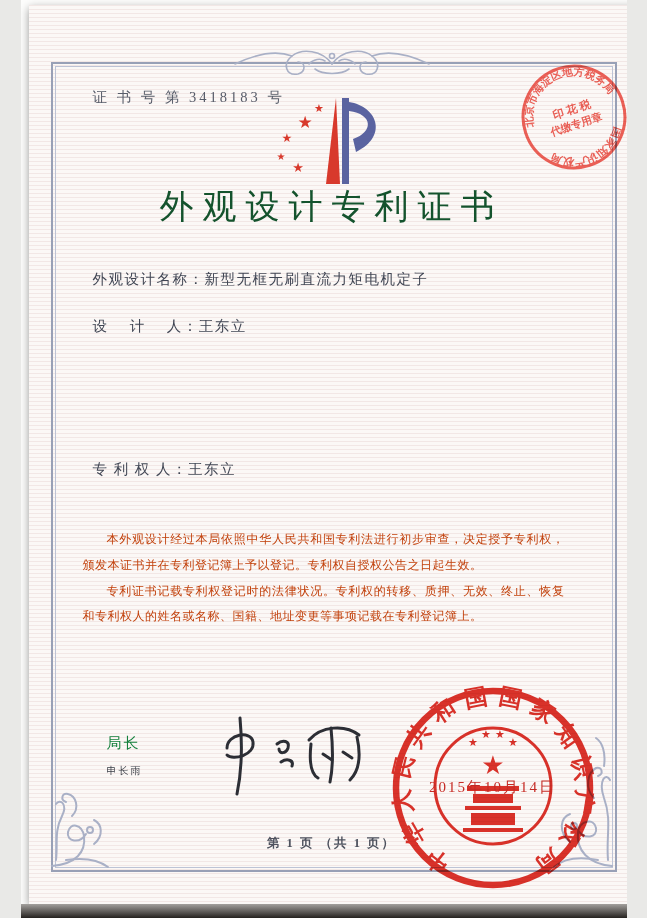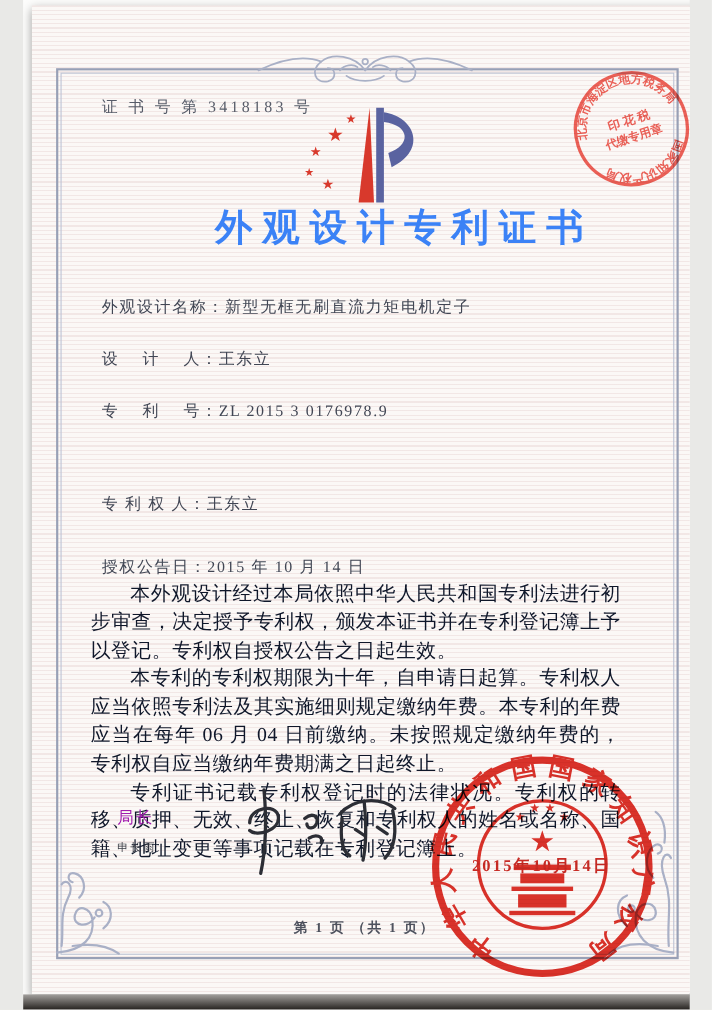--- a/index.html
+++ b/index.html
@@ -10,36 +10,36 @@
   .paper::after{content:"";position:absolute;inset:0;pointer-events:none;
          background:repeating-linear-gradient(180deg,rgba(205,163,163,.20) 0 1px,rgba(255,255,255,0) 1px 4px);}
   .frame{position:absolute;left:30px;top:62px;width:562px;height:806px;border:2px solid #98a0b6;}
   .frame::before{content:"";position:absolute;inset:2px;border:1px solid #bdc3d5;}
   .lace{position:absolute;left:204px;top:42px;width:214px;height:44px;color:#a9b0c6;}
   .cert-no{position:absolute;left:72px;top:88px;font-size:14.5px;letter-spacing:3px;color:#575c69;}
   .tax-stamp{position:absolute;left:494px;top:58px;width:118px;height:118px;transform:rotate(-18deg);
          mix-blend-mode:multiply;opacity:.92;}
   .logo{position:absolute;left:250px;top:94px;width:140px;height:94px;}
   .doc-title{position:absolute;left:30px;top:184px;width:562px;text-align:center;font-size:34px;
-         font-weight:700;letter-spacing:9px;color:#3b82f6;padding-left:36px;}
+         font-weight:400;letter-spacing:9px;color:#14532d;}
   .field{position:absolute;left:72px;font-size:14.5px;color:#414654;letter-spacing:1.5px;white-space:nowrap;}
-  .f0{top:270px}.f1{top:317px}.f2{top:364px}.f3{top:412px}.f4{top:449px}.f5{top:506px}
-  .paras{position:absolute;left:62px;top:527px;width:482px;font-size:18px;line-height:25.8px;
-         color:#0f172a;text-align:justify;letter-spacing:.5px;}
+  .f0{top:270px}.f1{top:317px}.f2{top:364px}.f3{top:412px}.f4{top:460px}.f5{top:506px}
+  .paras{position:absolute;left:62px;top:527px;width:482px;font-size:12px;line-height:25.8px;
+         color:#c2410c;text-align:justify;letter-spacing:.5px;}
   .paras p{margin:0;text-indent:2em;}
-  .sig-title{position:absolute;left:86px;top:734px;font-size:15px;color:#a21caf;letter-spacing:2px;
+  .sig-title{position:absolute;left:86px;top:734px;font-size:15px;color:#15803d;letter-spacing:2px;
          font-family:Liberation Serif, serif;text-align:center;}
   .sig-name{position:absolute;left:86px;top:764px;font-size:10px;color:#393c45;letter-spacing:2px;
          font-family:Liberation Mono, monospace;}
   .sig-hand{position:absolute;left:176px;top:708px;width:184px;height:98px;}
   .corner{position:absolute;color:#a9b0c6;}
   .corner-bl{left:24px;top:772px;width:102px;height:100px;}
   .corner-br{left:496px;top:736px;width:102px;height:136px;transform:scaleX(-1);}
   .seal-wrap{position:absolute;left:366px;top:682px;width:212px;height:212px;mix-blend-mode:multiply;opacity:.96;}
-  .seal-date{position:absolute;left:0;top:96px;width:212px;text-align:center;font-size:15px;font-weight:700;
+  .seal-date{position:absolute;left:0;top:96px;width:212px;text-align:center;font-size:15px;font-weight:400;
          color:#c9231d;letter-spacing:2px;}
   .footer{position:absolute;left:30px;top:835px;width:562px;text-align:center;font-size:12.5px;
          color:#4e525e;letter-spacing:2px;font-weight:bold;}
   .edge-bottom{position:absolute;left:0;top:904px;width:647px;height:14px;
          background:linear-gradient(180deg,#a3a09d,#25221f);}
   .edge-right{position:absolute;left:641px;top:0;width:6px;height:918px;
          background:linear-gradient(90deg,#eceae8,#c7c4c1);}
   svg{display:block;width:100%;height:100%;}
 </style>
 </head>
@@ -99,33 +99,26 @@
   </div>
 
   <div class="doc-title">外观设计专利证书</div>
 
   <div class="field f1">
     <span>设　 计　 人：</span><span>王东立</span>
   </div>
   <div class="field f0">
     <span>外观设计名称：</span><span>新型无框无刷直流力矩电机定子</span>
   </div>
-  <div class="field f2">
-    <span>专　 利　 号：</span><span>ZL 2015 3 0176978.9</span>
-  </div>
   <div class="field f4">
     <span>专 利 权 人：</span><span>王东立</span>
-  </div>
-  <div class="field f5">
-    <span>授权公告日：</span><span>2015 年 10 月 14 日</span>
   </div>
 
   <div class="paras">
     <p>本外观设计经过本局依照中华人民共和国专利法进行初步审查，决定授予专利权，颁发本证书并在专利登记簿上予以登记。专利权自授权公告之日起生效。</p>
-    <p>本专利的专利权期限为十年，自申请日起算。专利权人应当依照专利法及其实施细则规定缴纳年费。本专利的年费应当在每年 06 月 04 日前缴纳。未按照规定缴纳年费的，专利权自应当缴纳年费期满之日起终止。</p>
     <p>专利证书记载专利权登记时的法律状况。专利权的转移、质押、无效、终止、恢复和专利权人的姓名或名称、国籍、地址变更等事项记载在专利登记簿上。</p>
   </div>
 
   <div class="corner corner-bl">
     <svg viewBox="0 0 100 100">
       <g fill="none" stroke="currentColor" stroke-width="2" stroke-linecap="round">
         <path d="M6,94 C30,92 40,80 38,64 C36,52 24,50 22,60 C20,70 34,72 40,62"></path>
         <path d="M10,88 C12,70 8,60 16,44 C22,32 14,26 10,32"></path>
         <path d="M20,88 C40,85 54,89 62,95"></path>
         <circle cx="44" cy="58" r="3"></circle>

